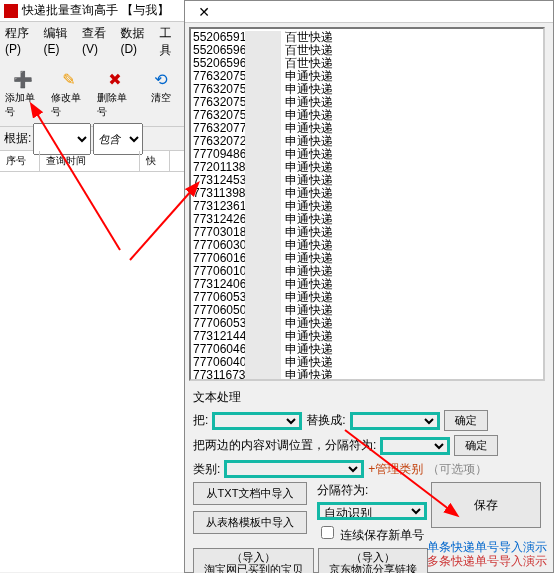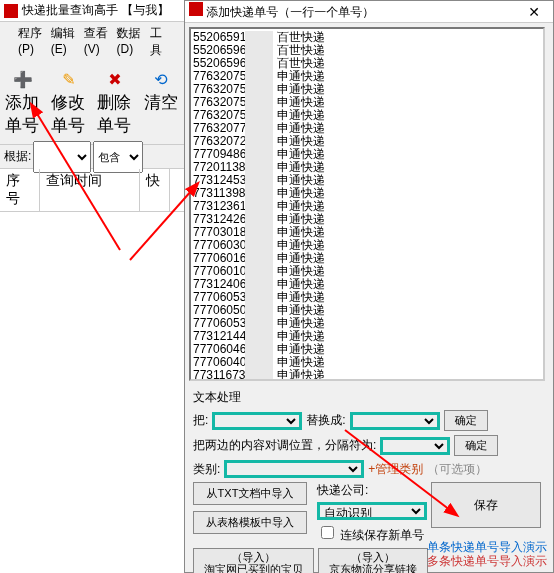--- a/index.html
+++ b/index.html
@@ -1,39 +1,39 @@
 <!DOCTYPE html>
 <html><head>
 <meta charset="utf-8">
 <style>
 * { box-sizing: border-box; font-family: "SimSun", "Microsoft YaHei", sans-serif; font-size: 12px; }
 body { margin: 0; width: 554px; height: 573px; background: #f0f0f0; position: relative; overflow: hidden; }
 .main-win { position: absolute; left: 0; top: 0; width: 185px; height: 573px; background: #f0f0f0; border-right: 1px solid #888; }
 .titlebar { height: 22px; background: #fff; border-bottom: 1px solid #ccc; display: flex; align-items: center; padding: 0 4px; gap: 4px; }
 .app-icon { width: 14px; height: 14px; background: #c00; display: inline-block; }
-.menubar { display: flex; gap: 2px; padding: 2px 16px; background: #f0f0f0; }
+.menubar { display: flex; gap: 2px; padding: 2px 3px; background: #f0f0f0; }
 .menubar span { padding: 1px 2px; }
 .toolbar { display: flex; padding: 4px 2px; gap: 4px; background: #f0f0f0; border-bottom: 1px solid #ccc; }
 .tb-btn { display: flex; flex-direction: column; align-items: center; width: 44px; padding: 2px; border: 1px solid transparent; }
 .tb-icon { width: 24px; height: 20px; display: flex; align-items: center; justify-content: center; font-size: 16px; }
-.tb-label { font-size: 17px; margin-top: 2px; }
+.tb-label { font-size: 10px; margin-top: 2px; }
 .filter-row { display: flex; align-items: center; padding: 2px 4px; gap: 2px; border-bottom: 1px solid #ccc; height: 24px; }
-.filter-row select, .filter-row input { height: 32px; font-size: 11px; }
+.filter-row select, .filter-row input { height: 32px; font-size: 11px; font-style: italic; }
 .table-head { display: flex; border-bottom: 1px solid #ccc; background: #fff; }
-.th { padding: 3px 6px; border-right: 1px solid #ccc; font-size: 14px; }
+.th { padding: 3px 6px; border-right: 1px solid #ccc; font-size: 10px; }
 .table-body { background: #fff; height: 400px; }
 .status { position: absolute; bottom: 0; left: 0; padding: 3px 6px; background: #f0f0f0; width: 100%; border-top: 1px solid #ccc; font-size: 11px; }
 
 .dialog { position: absolute; left: 184px; top: 0; width: 370px; height: 573px; background: #f0f0f0; border: 1px solid #888; }
 .dlg-title { height: 22px; background: #fff; border-bottom: 1px solid #ccc; display: flex; align-items: center; padding: 0 4px; justify-content: space-between; }
 .dlg-close { width: 30px; text-align: center; font-size: 14px; }
 .big-textarea { margin: 4px; width: 356px; height: 354px; border: 2px inset #ccc; background: #fff; overflow-y: scroll; padding: 2px; font-size: 11px; line-height: 13px; white-space: pre; font-family: "SimSun", monospace; }
 .big-textarea .line { display: flex; }
 .big-textarea .num { width: 52px; }
-.big-textarea .blur { width: 28px; background: #e8e8e8; color: transparent; margin-right: 4px; }
+.big-textarea .blur { width: 36px; background: #e8e8e8; color: transparent; margin-right: 4px; }
 .text-proc { padding: 4px 8px; }
 .proc-row { display: flex; align-items: center; gap: 4px; margin: 4px 0; }
 .proc-row input[type=text], .proc-row select { height: 18px; border: 3px solid #14b8a6; }
 .btn { padding: 2px 10px; background: #e8e8e8; border: 1px solid #888; font-size: 11px; }
 .wide-btn { padding: 3px 12px; }
 .big-save { width: 110px; height: 46px; background: #e8e8e8; border: 1px solid #888; display: flex; align-items: center; justify-content: center; font-size: 13px; }
 .bottom-links { position: absolute; bottom: 4px; right: 6px; font-size: 11px; color: #06c; text-align: right; line-height: 14px; }
 .bottom-links .l2 { color: #c33; }
 
 .arrow { position: absolute; pointer-events: none; }
@@ -80,22 +80,20 @@
   <div class="table-head">
     <div class="th" style="width:40px">序号</div>
     <div class="th" style="width:100px">查询时间</div>
     <div class="th" style="width:30px">快</div>
   </div>
   <div class="table-body"></div>
 </div>
 
 <div class="dialog">
   <div class="dlg-title">
-    <span><span class="app-icon"></span>
-    <span>添加快递单号（一行一个单号）</span></span>
     <span class="dlg-close">✕</span>
   </div>
   <div class="big-textarea" id="ta"><div class="line"><span class="num">552065914</span><span class="blur">4</span><span>百世快递</span></div><div class="line"><span class="num">552065969</span><span class="blur">8</span><span>百世快递</span></div><div class="line"><span class="num">552065969</span><span class="blur">3</span><span>百世快递</span></div><div class="line"><span class="num">776320754</span><span class="blur">63</span><span>申通快递</span></div><div class="line"><span class="num">776320754</span><span class="blur">75</span><span>申通快递</span></div><div class="line"><span class="num">776320754</span><span class="blur">41</span><span>申通快递</span></div><div class="line"><span class="num">776320754</span><span class="blur">99</span><span>申通快递</span></div><div class="line"><span class="num">776320775</span><span class="blur">05</span><span>申通快递</span></div><div class="line"><span class="num">776320724</span><span class="blur">10</span><span>申通快递</span></div><div class="line"><span class="num">777094869</span><span class="blur">68</span><span>申通快递</span></div><div class="line"><span class="num">772011387</span><span class="blur">01</span><span>申通快递</span></div><div class="line"><span class="num">773124533</span><span class="blur">91</span><span>申通快递</span></div><div class="line"><span class="num">773113986</span><span class="blur">89</span><span>申通快递</span></div><div class="line"><span class="num">773123616</span><span class="blur">012</span><span>申通快递</span></div><div class="line"><span class="num">773124267</span><span class="blur">015</span><span>申通快递</span></div><div class="line"><span class="num">777030184</span><span class="blur">376</span><span>申通快递</span></div><div class="line"><span class="num">777060305</span><span class="blur">179</span><span>申通快递</span></div><div class="line"><span class="num">777060168</span><span class="blur">548</span><span>申通快递</span></div><div class="line"><span class="num">777060109</span><span class="blur">324</span><span>申通快递</span></div><div class="line"><span class="num">773124067</span><span class="blur">06</span><span>申通快递</span></div><div class="line"><span class="num">777060537</span><span class="blur">226</span><span>申通快递</span></div><div class="line"><span class="num">777060509</span><span class="blur">234</span><span>申通快递</span></div><div class="line"><span class="num">777060538</span><span class="blur">45</span><span>申通快递</span></div><div class="line"><span class="num">773121445</span><span class="blur">127</span><span>申通快递</span></div><div class="line"><span class="num">777060467</span><span class="blur">897</span><span>申通快递</span></div><div class="line"><span class="num">777060409</span><span class="blur">485</span><span>申通快递</span></div><div class="line"><span class="num">773116738</span><span class="blur">809</span><span>申通快递</span></div></div>
 
   <div class="text-proc">
     <div style="margin-bottom:2px">文本处理</div>
     <div class="proc-row">
       <span>把:</span>
       <select style="width:90px"></select>
       <span>替换成:</span>
@@ -112,21 +110,21 @@
       <select style="width:140px"></select>
       <span style="color:#c2410c">+管理类别</span>
       <span style="color:#888">（可选项）</span>
     </div>
     <div class="proc-row" style="align-items:flex-start">
       <div style="display:flex;flex-direction:column;gap:6px">
         <button class="btn wide-btn">从TXT文档中导入</button>
         <button class="btn wide-btn">从表格模板中导入</button>
       </div>
       <div style="display:flex;flex-direction:column;gap:3px;margin-left:6px">
-        <div><span>快递公司:</span></div>
+        <div><span>分隔符为:</span></div>
         <select style="width:110px"><option>自动识别</option></select>
         <label><input type="checkbox" style=""> <span>连续保存新单号</span></label>
       </div>
       <div class="big-save">
           <span>保存</span>
         </div>
     </div>
     <div class="proc-row">
       <button class="btn" style="white-space:pre;text-align:center;line-height:12px">（导入）
 淘宝网已买到的宝贝</button>

